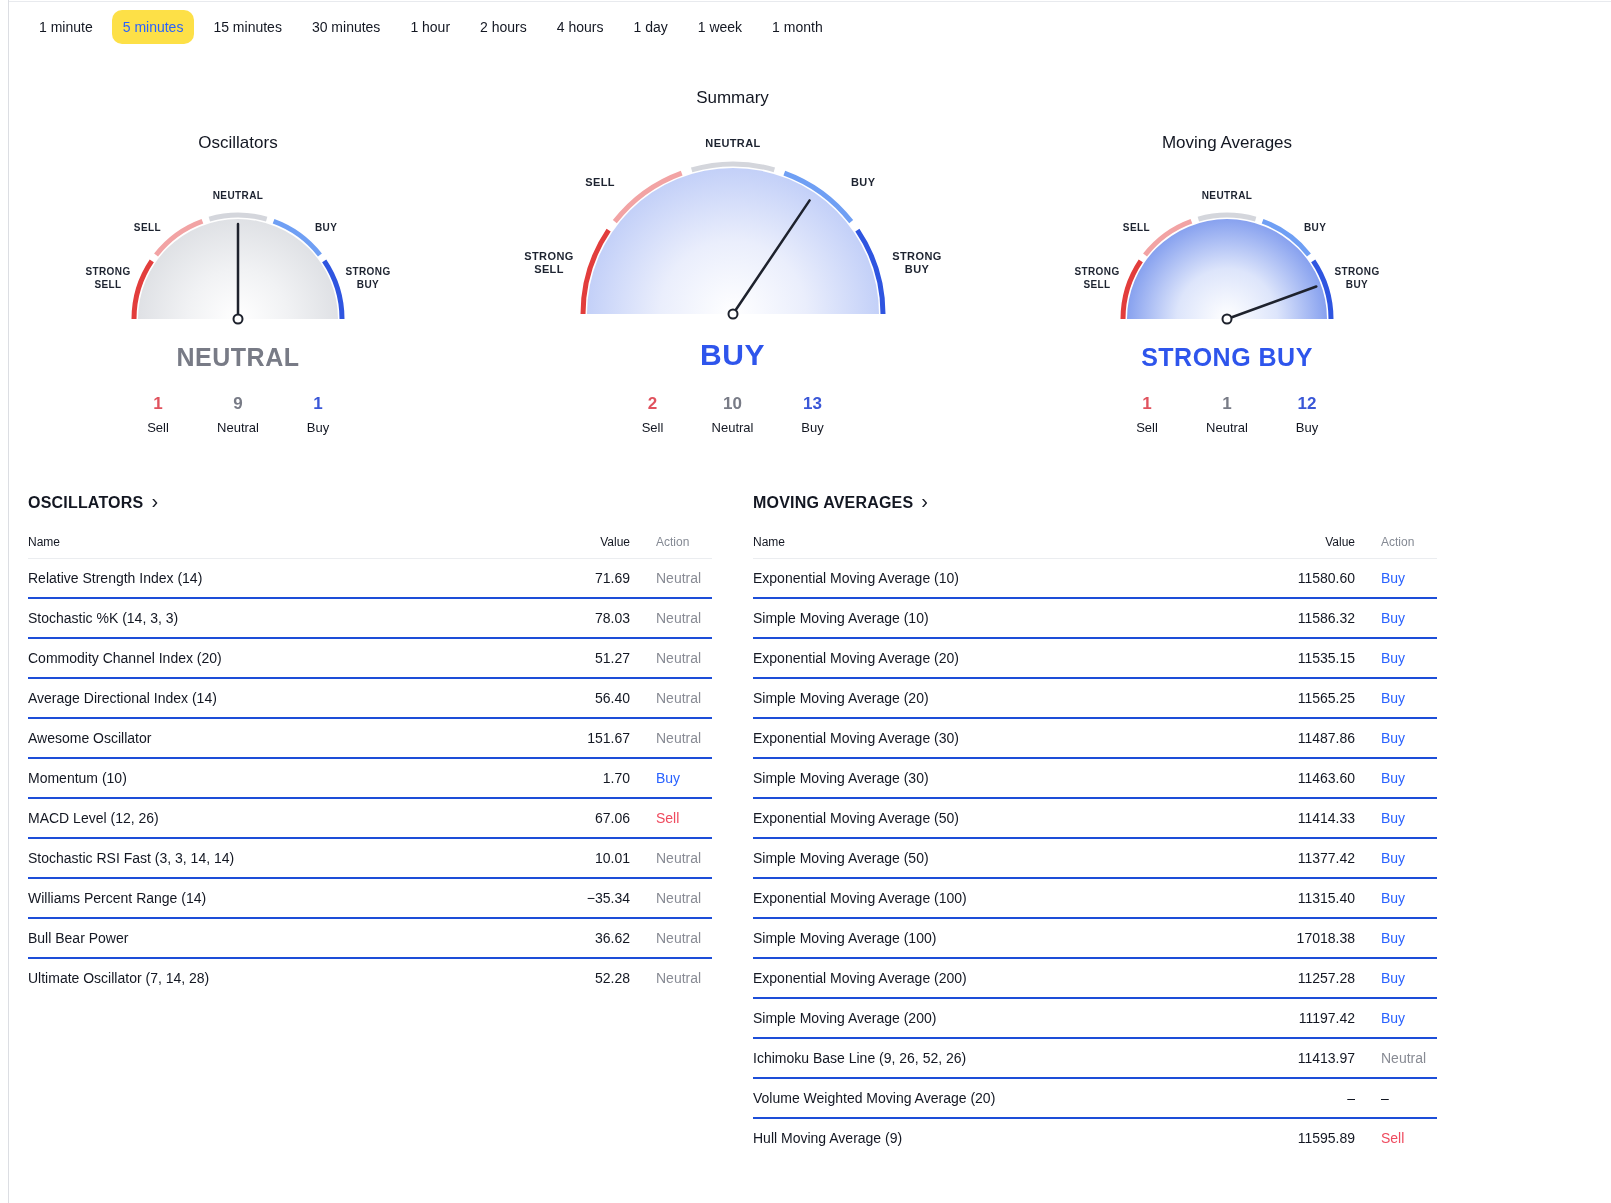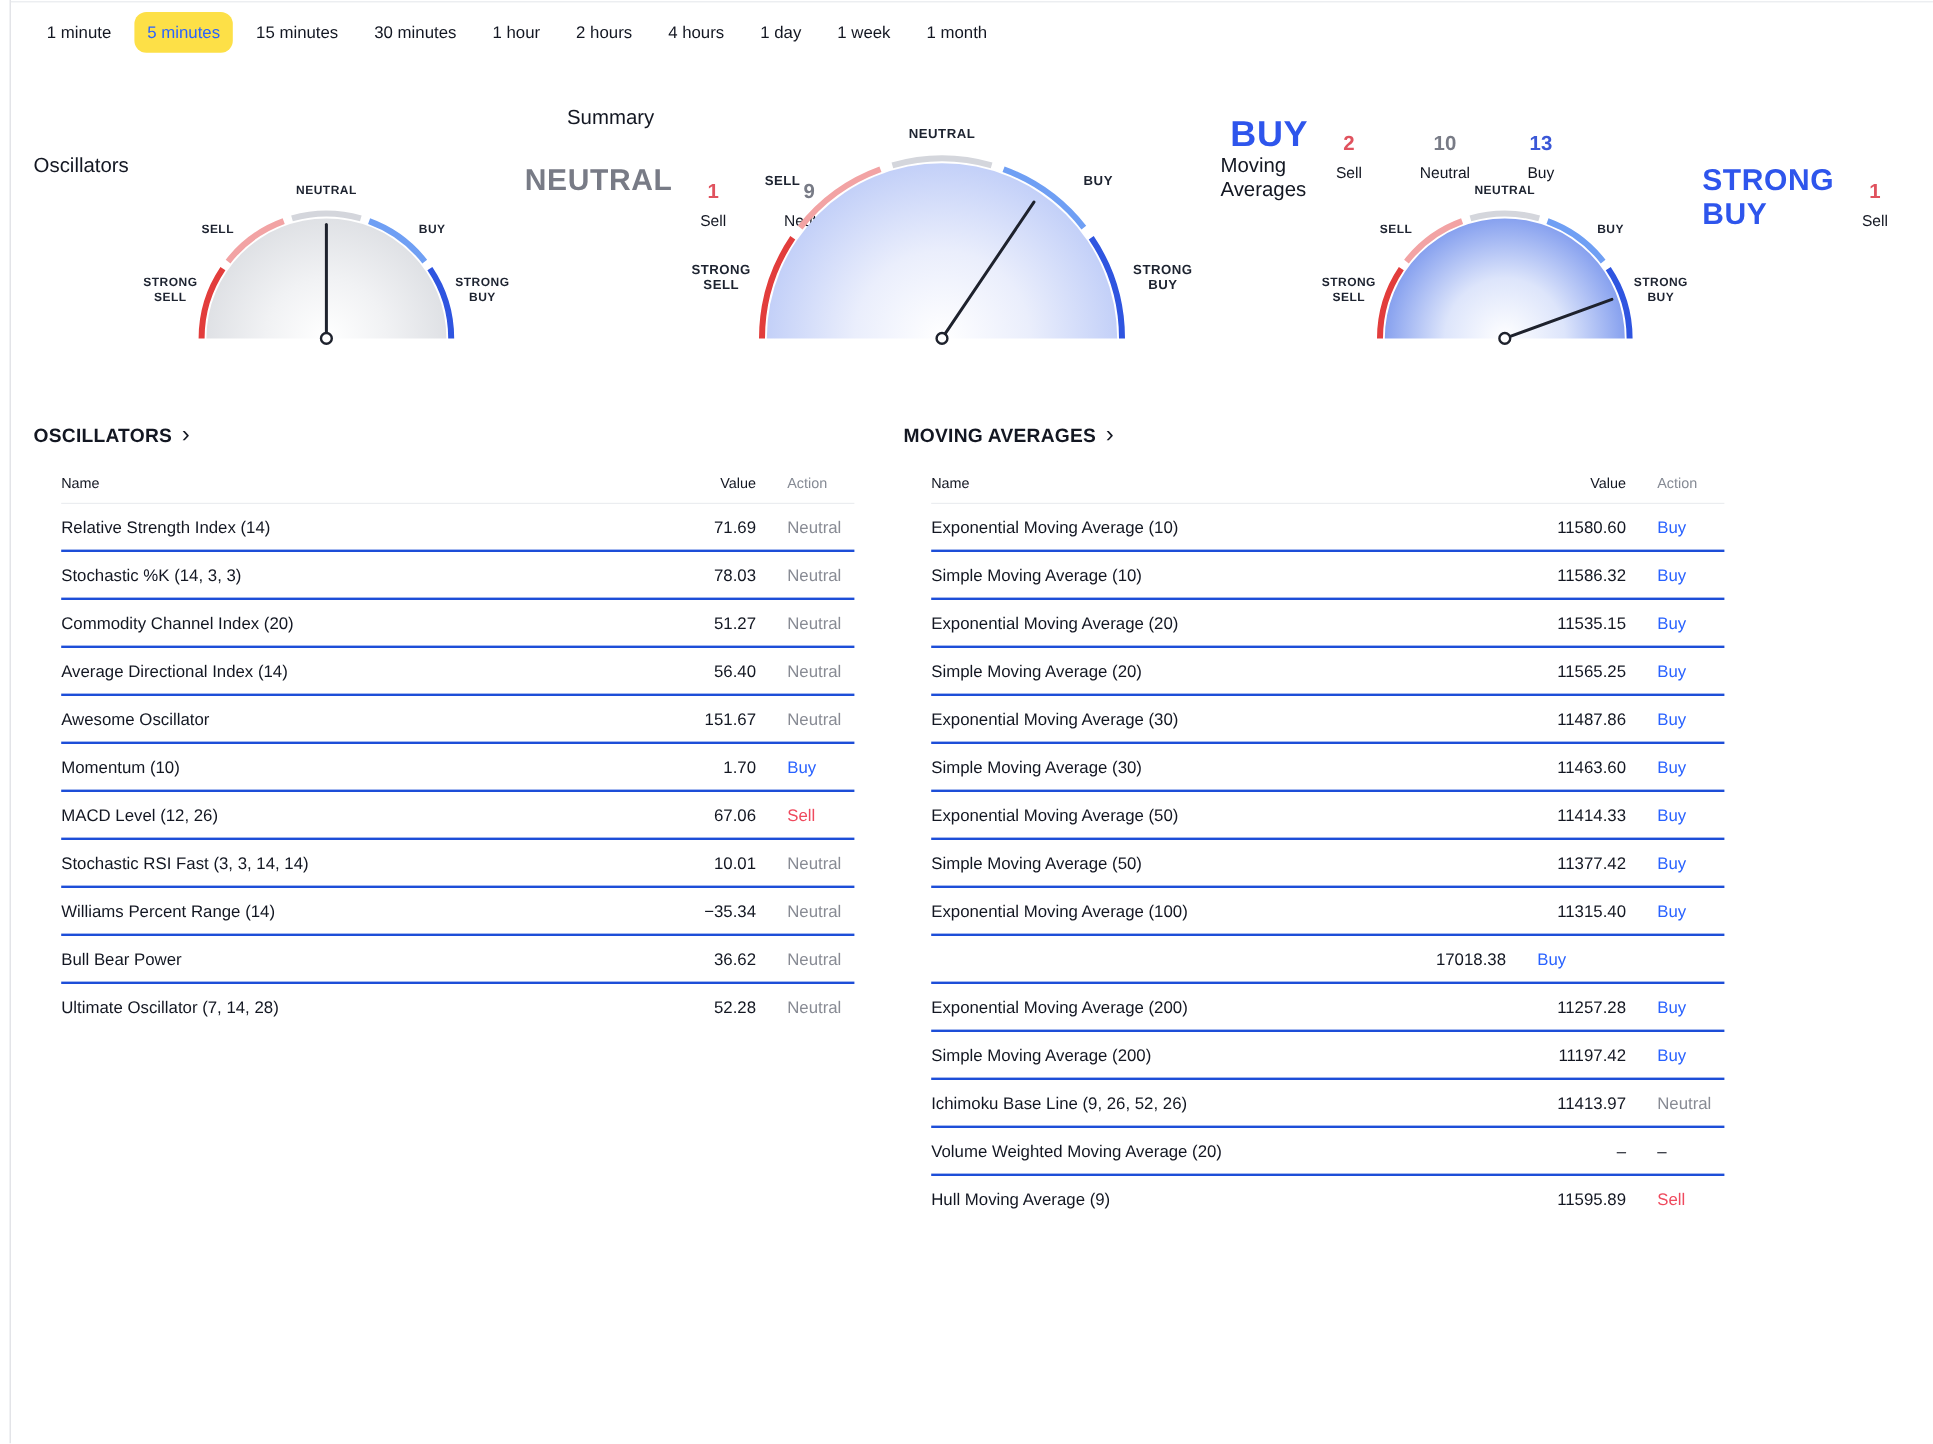--- a/index.html
+++ b/index.html
@@ -14,21 +14,21 @@
   
   .tabs{display:flex;gap:8px;align-items:flex-end;}
   .tab{
     font-family:"Liberation Sans",sans-serif;font-size:14px;color:#131722;
     background:none;border:none;padding:9px 11px;border-radius:10px;cursor:pointer;line-height:16px;
   }
   .tab.selected{background:#fde047;color:#2962ff;}
 
   
   .gauges{display:flex;justify-content:space-between;align-items:flex-end;margin-top:44px;width:1409px;}
-  .gcol{display:flex;align-items:flex-start;}
+  .gcol{display:flex;flex-direction:column;align-items:center;}
   .gcol.small{width:420px;}
   .gcol.large{width:520px;}
   .gtitle{font-size:17px;color:#131722;margin-bottom:12px;}
   .gauge-svg{line-height:0;}
   .gauge-svg text{font-family:"Liberation Sans",sans-serif;font-weight:700;fill:#16192288;fill:#1d2330;letter-spacing:.4px;}
   .gstatus{font-weight:700;margin-top:8px;letter-spacing:.5px;}
   .gcol.small .gstatus{font-size:25px;}
   .gcol.large .gstatus{font-size:30px;}
   .gstatus.st-neutral{color:#787b86;}
   .gstatus.st-buy{color:#2e55ec;}
@@ -41,21 +41,21 @@
   .gcount .lbl{font-size:13px;margin-top:6px;color:#131722;}
 
   
   .tablesrow{display:flex;gap:41px;margin-top:56px;}
   .tbl{width:684px;}
   .tbl h2{
     font-size:16px;font-weight:700;color:#131722;margin:0 0 12px;
     display:flex;align-items:center;letter-spacing:.2px;cursor:pointer;
   }
   .chev{margin-left:8px;font-size:20px;font-weight:400;line-height:1;position:relative;top:-2px;color:#131722;}
-  .thead,.trow{display:grid;grid-template-columns:1fr 100px 82px;align-items:center;margin-left:23px;}
+  .thead,.trow{display:grid;grid-template-columns:1fr 100px 82px;align-items:center;}
   .thead{font-size:12px;color:#858a94;padding:10px 0 9px;border-bottom:1px solid #ebedf0;}
   .trow{font-size:14px;height:38px;border-bottom:2px solid #1d4ed8;}
   .trow:last-child{border-bottom:none;}
   .cn{color:#131722;}
   .cv{text-align:right;color:#131722;}
   .ca{padding-left:26px;}
   .ca.act-buy{color:#2962ff;}
   .ca.act-sell{color:#ef4a5e;}
   .ca.act-neutral{color:#888b94;}
   .ca.act-dash{color:#131722;}
@@ -335,20 +335,21 @@
             <span class="cn">Simple Moving Average (50)</span>
             <span class="cv">11377.42</span>
             <span class="ca act-buy">Buy</span>
           </div>
           <div class="trow">
             <span class="cn">Exponential Moving Average (100)</span>
             <span class="cv">11315.40</span>
             <span class="ca act-buy">Buy</span>
           </div>
           <div class="trow">
+            <span class="cn">Simple Moving Average (100)</span>
             <span class="cv">17018.38</span>
             <span class="ca act-buy">Buy</span>
           </div>
           <div class="trow">
             <span class="cn">Exponential Moving Average (200)</span>
             <span class="cv">11257.28</span>
             <span class="ca act-buy">Buy</span>
           </div>
           <div class="trow">
             <span class="cn">Simple Moving Average (200)</span>

